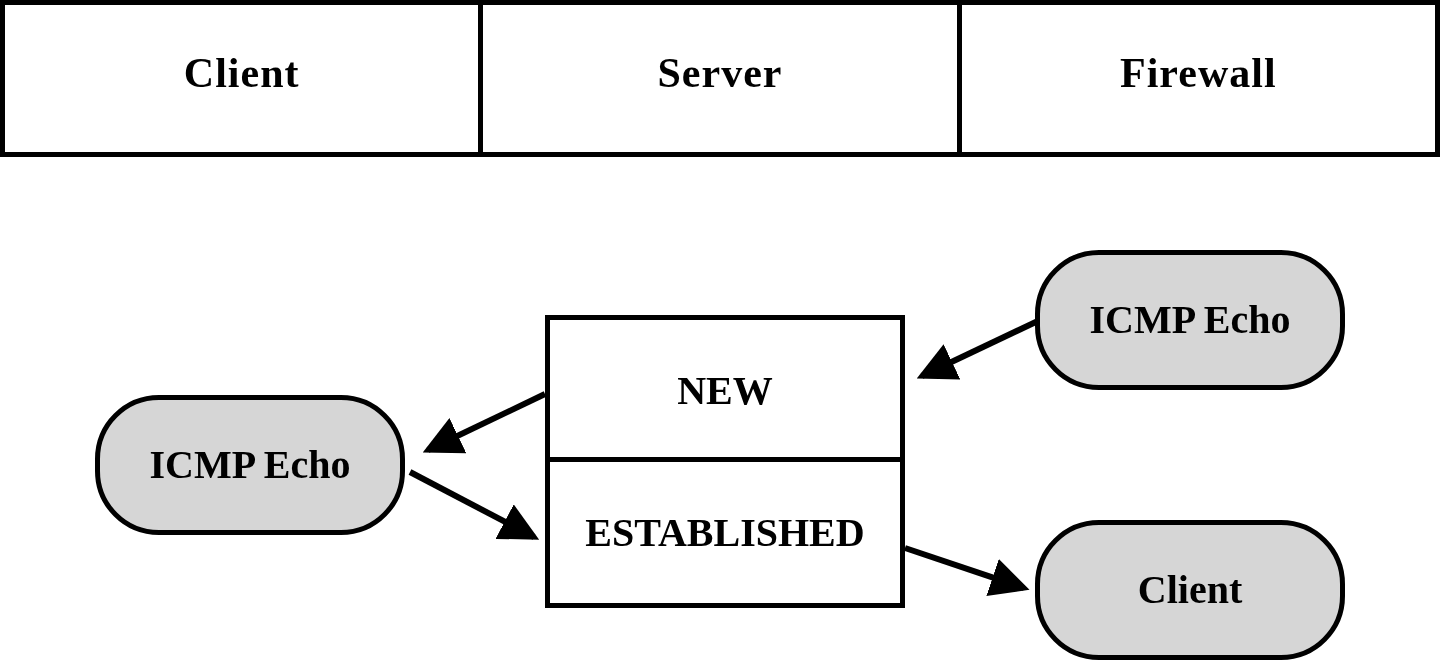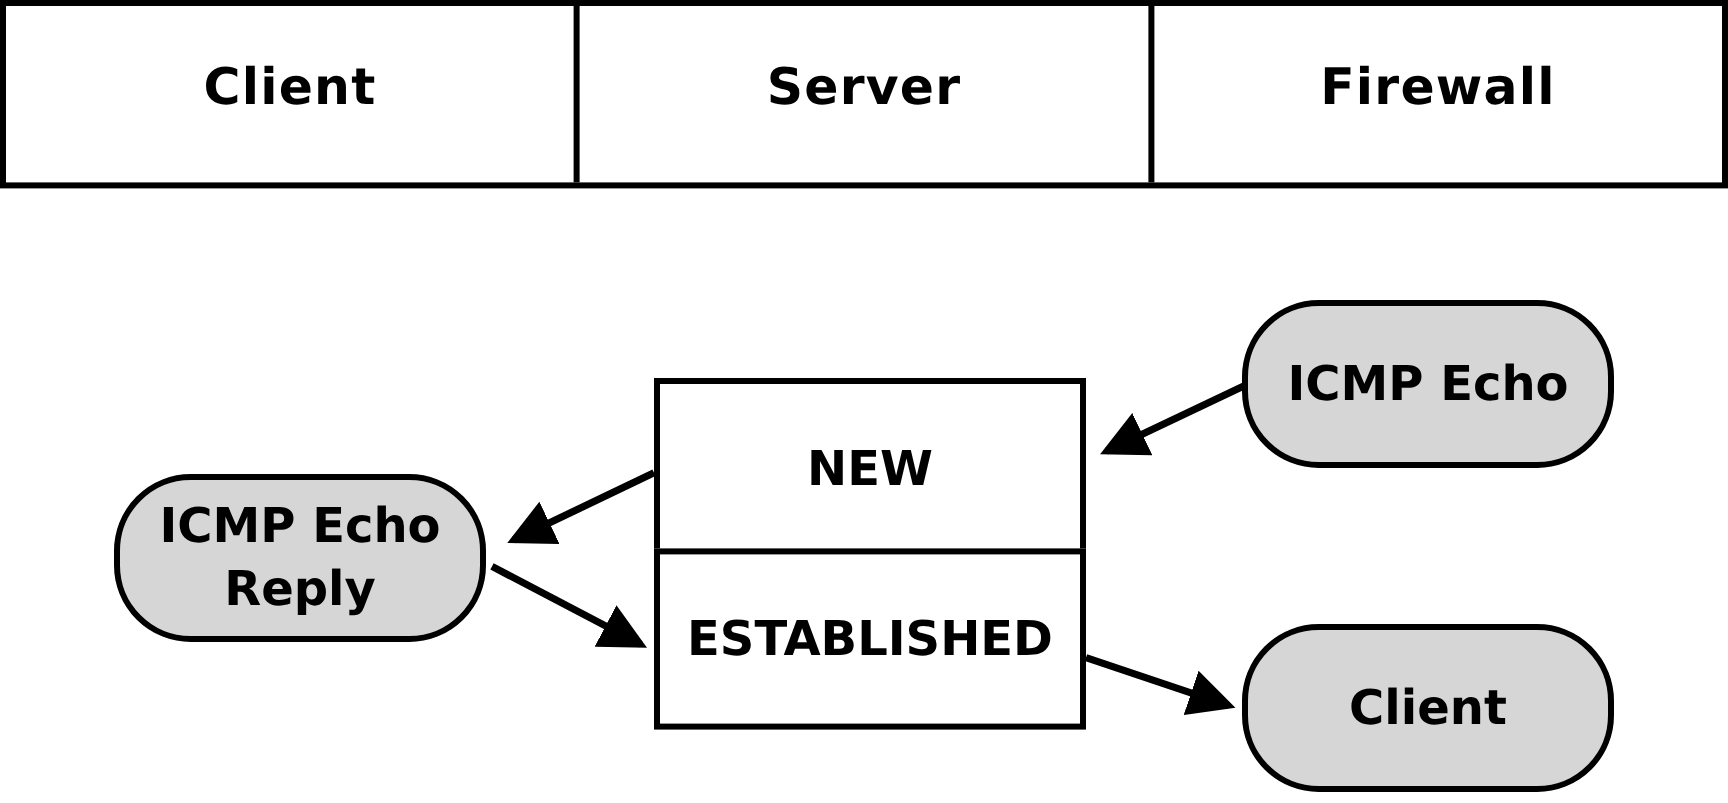--- a/index.html
+++ b/index.html
@@ -7,21 +7,21 @@
     --node-fill:#d6d6d6;
     --box-fill:#ffffff;
   }
   *{margin:0;padding:0;box-sizing:border-box;}
   html,body{background:#ffffff;}
   body{
     font-family:"DejaVu Sans", sans-serif;
     width:1440px;height:669px;
     position:relative;overflow:hidden;
   }
-  .stage{position:absolute;inset:0;width:1440px;height:669px;}
+  .stage{position:absolute;inset:0;width:1440px;height:669px;font-family:Liberation Serif, serif;}
 
   
   .lane-header{
     position:absolute;left:0;top:0;width:1440px;height:157px;
     display:flex;
     border:5px solid var(--stroke);
     background:#ffffff;
   }
   .lane-cell{
     flex:1 1 0;
@@ -34,21 +34,21 @@
     letter-spacing:1px;
   }
 
   
   svg.arrows{position:absolute;left:0;top:0;width:1440px;height:669px;pointer-events:none;}
   svg.arrows line{stroke:var(--stroke);stroke-width:6;}
 
   
   .node{
     position:absolute;
-    display:flex;flex-direction:column;align-items:center;justify-content:center;
+    display:flex;align-items:center;justify-content:center;
     border:5px solid var(--stroke);
     color:#000;font-weight:bold;text-align:left;
   }
   .pill{
     background:var(--node-fill);
     border-radius:64px;
     width:310px;height:140px;
     font-size:40px;line-height:1.3;
   }
   .state-box{
@@ -95,21 +95,20 @@
   <div id="node-request" class="node pill">
     <span>ICMP Echo</span>
   </div>
 
   <div id="node-new" class="node state-box">
     <span>NEW</span>
   </div>
 
   <div id="node-reply" class="node pill">
     <span>ICMP Echo</span>
-    <span>Reply</span>
   </div>
 
   <div id="node-established" class="node state-box">
     <span>ESTABLISHED</span>
   </div>
 
   <div id="node-processing" class="node pill">
     <span>Client</span>
   </div>
 

